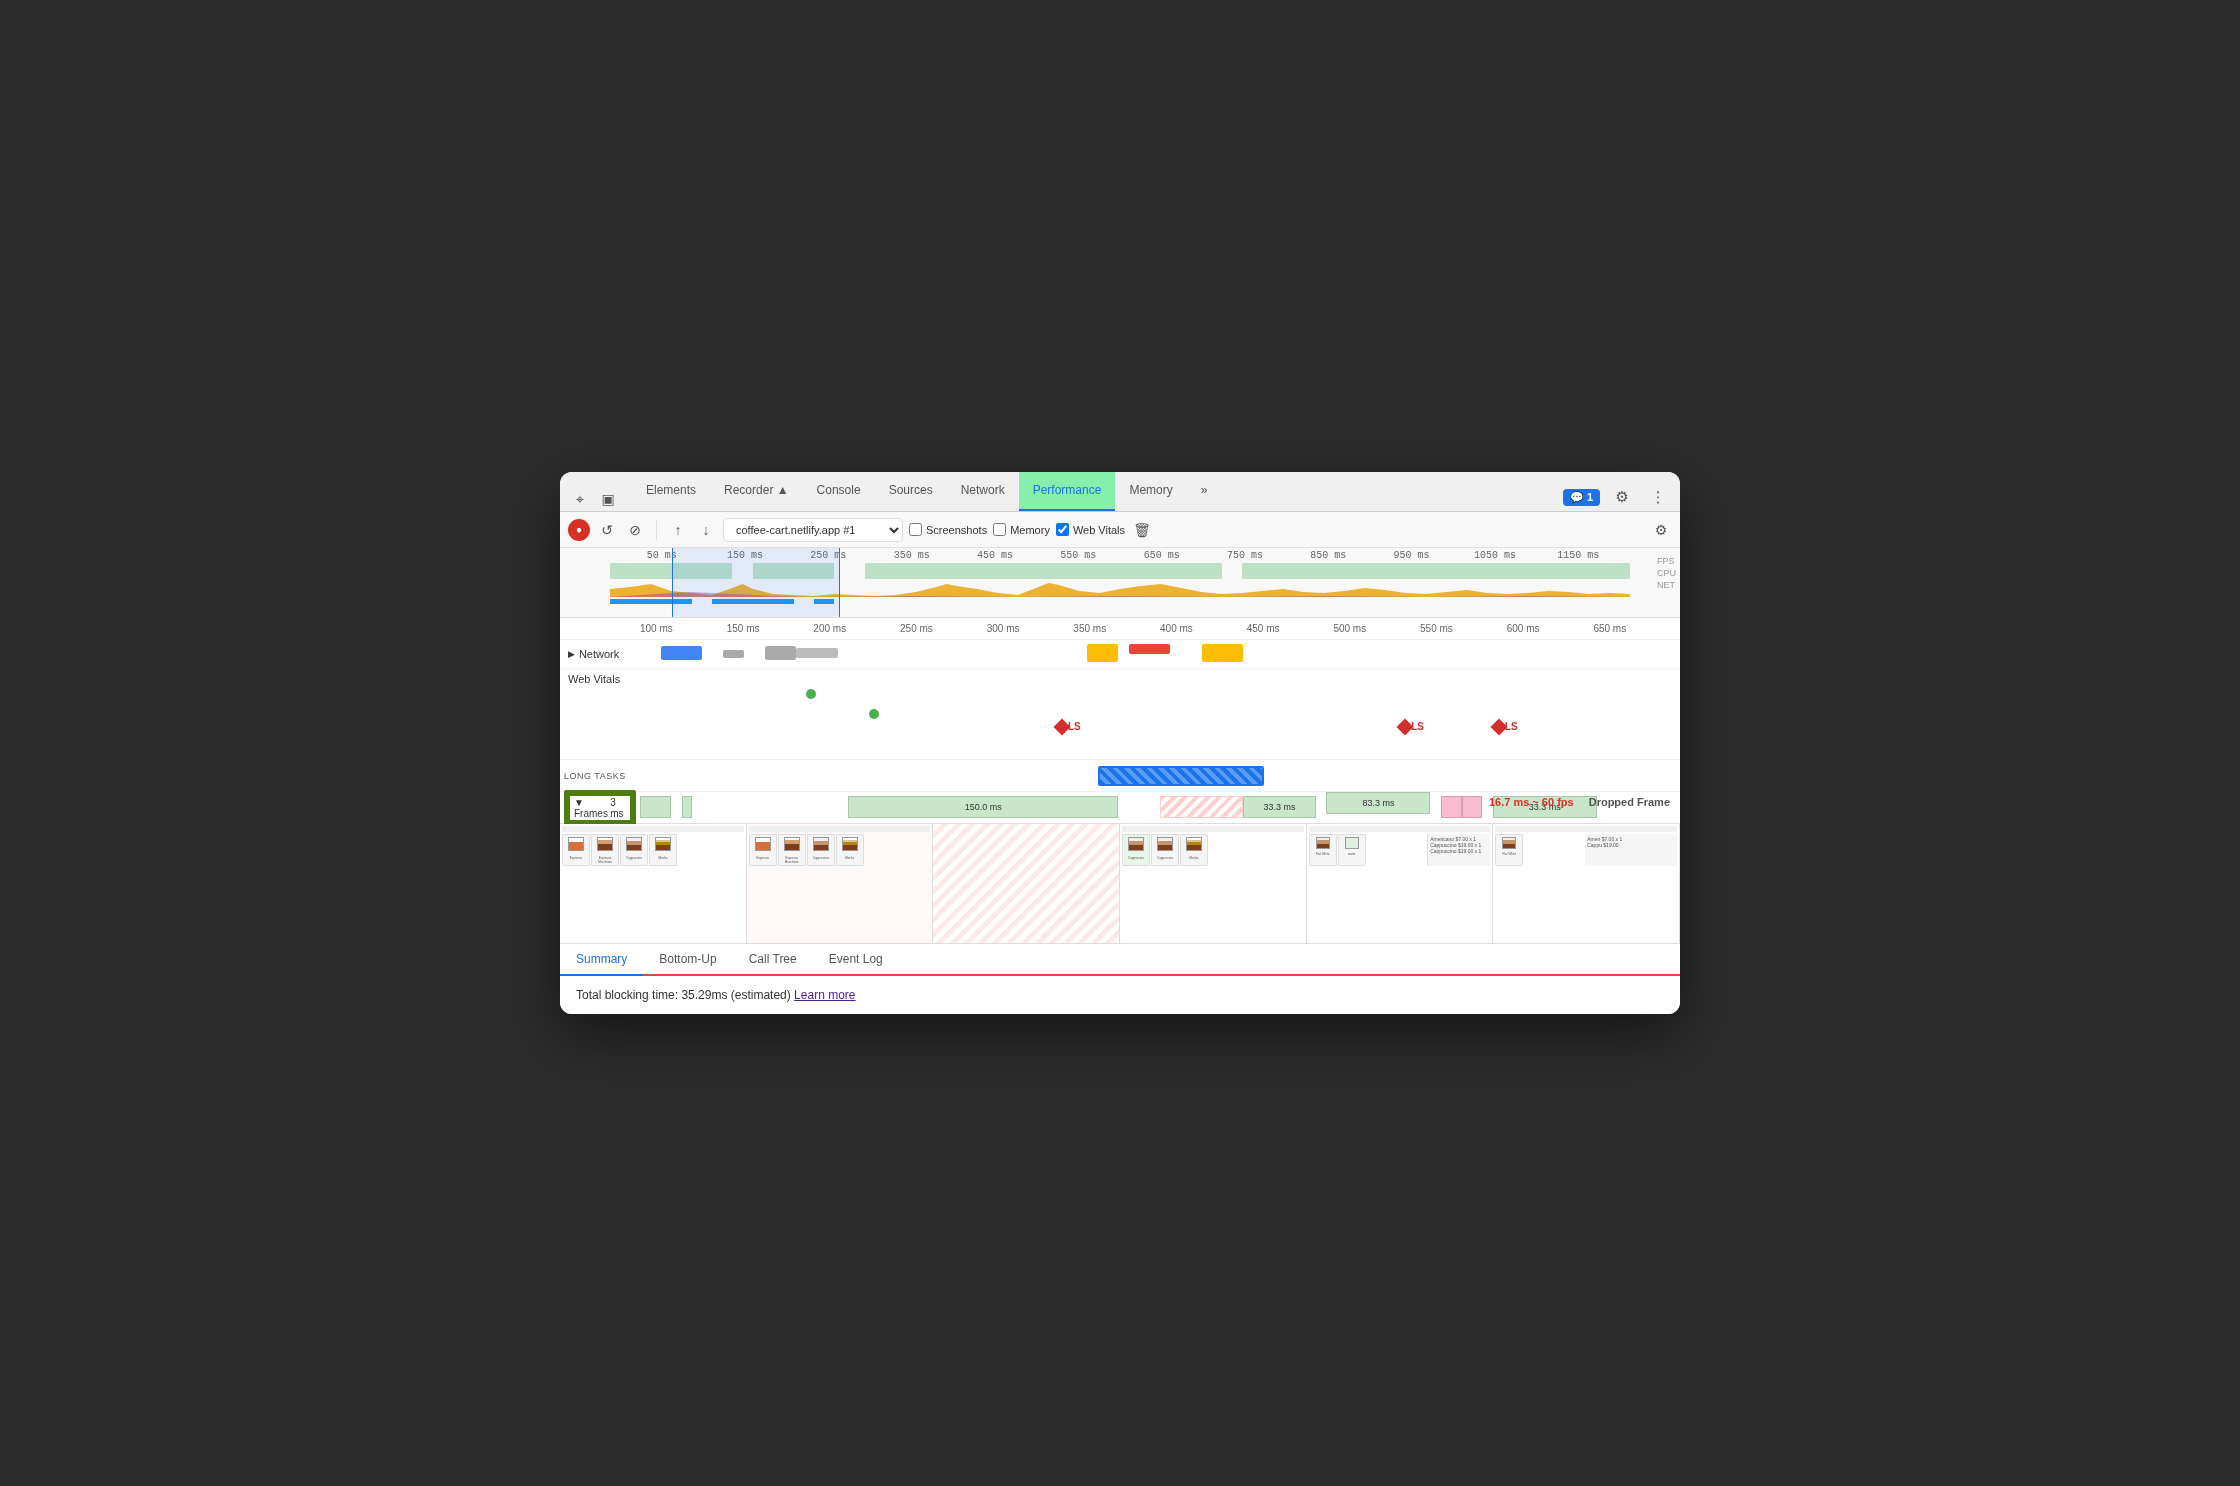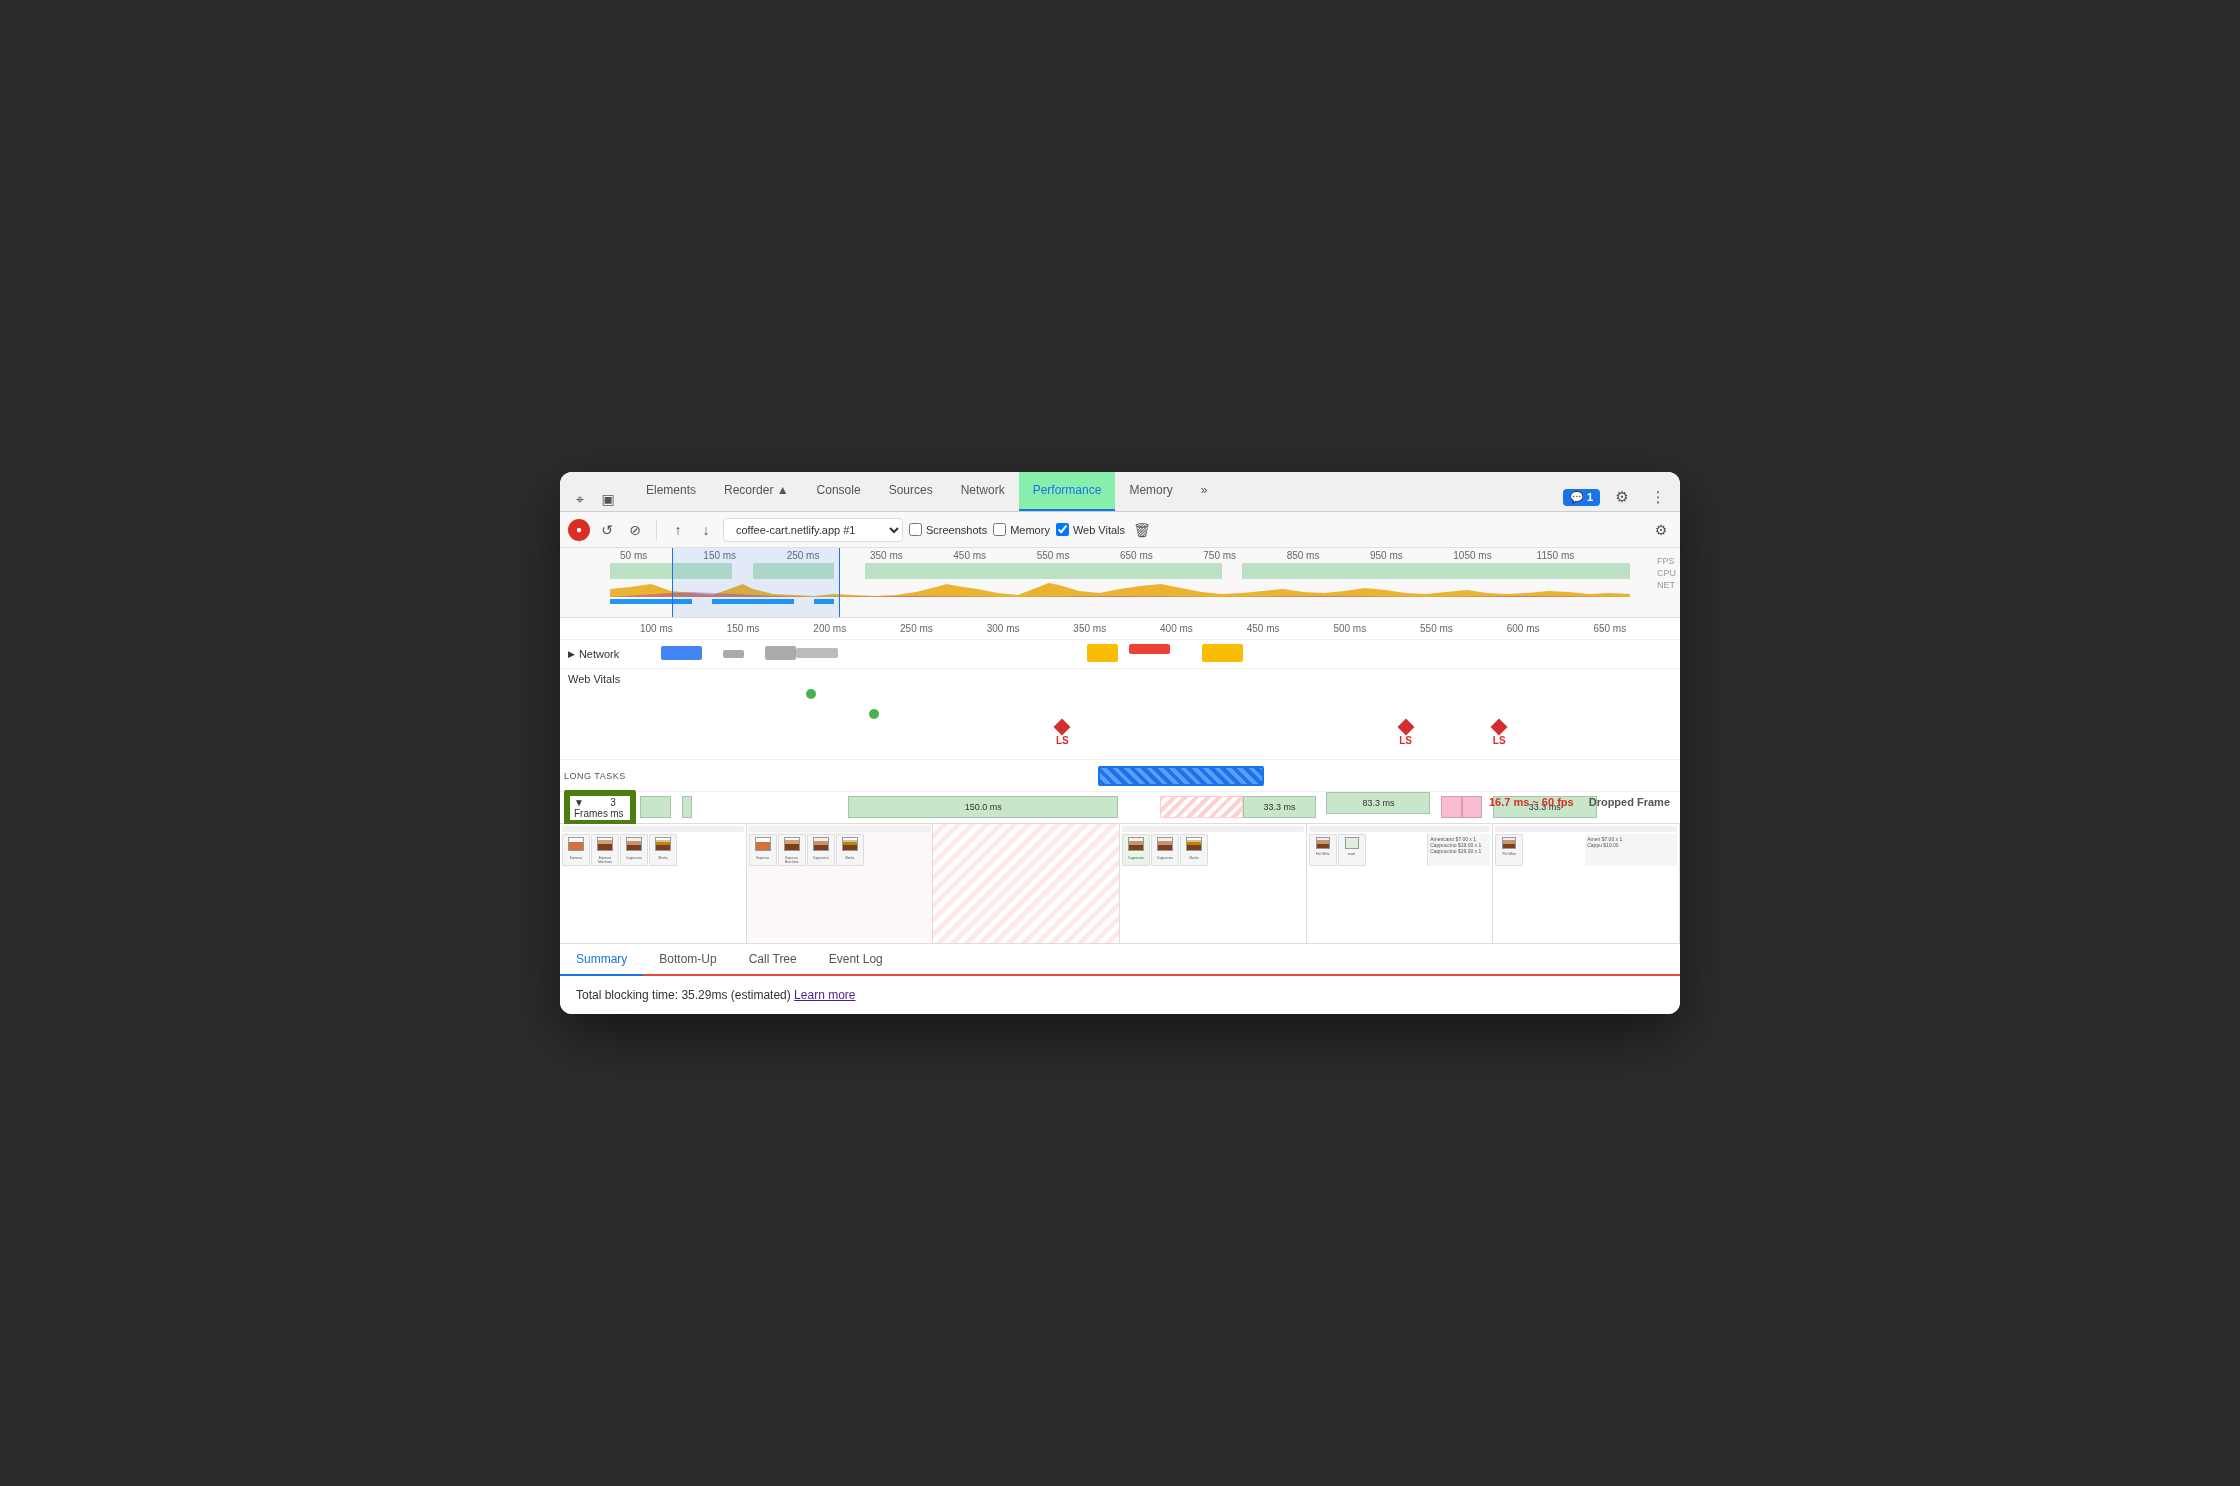--- a/index.html
+++ b/index.html
@@ -185,21 +185,22 @@
       overflow: hidden;
     }
     .overview-ruler {
       display: flex;
       padding: 2px 60px 0 60px;
       font-size: 10px;
       color: #666;
     }
     .overview-ruler span {
       flex: 1;
-      text-align: left;
+      text-align: center;
+      font-family: Liberation Mono, monospace;
     }
     .fps-cpu-net {
       position: absolute;
       right: 4px;
       top: 8px;
       display: flex;
       flex-direction: column;
       gap: 2px;
     }
     .fps-label { font-size: 9px; color: #999; }
@@ -245,22 +246,22 @@
       border-radius: 2px;
     }
     .webvitals-track {
       flex: 1;
       height: 90px;
       position: relative;
     }
     .ls-marker {
       position: absolute;
       display: flex;
-      flex-direction: column;
-      align-items: center;
+      flex-direction: row;
+      align-items: flex-start;
       font-size: 10px;
       color: #d32f2f;
       font-weight: 600;
     }
     .ls-diamond {
       width: 12px;
       height: 12px;
       background: #d32f2f;
       transform: rotate(45deg);
       margin-bottom: 2px;

